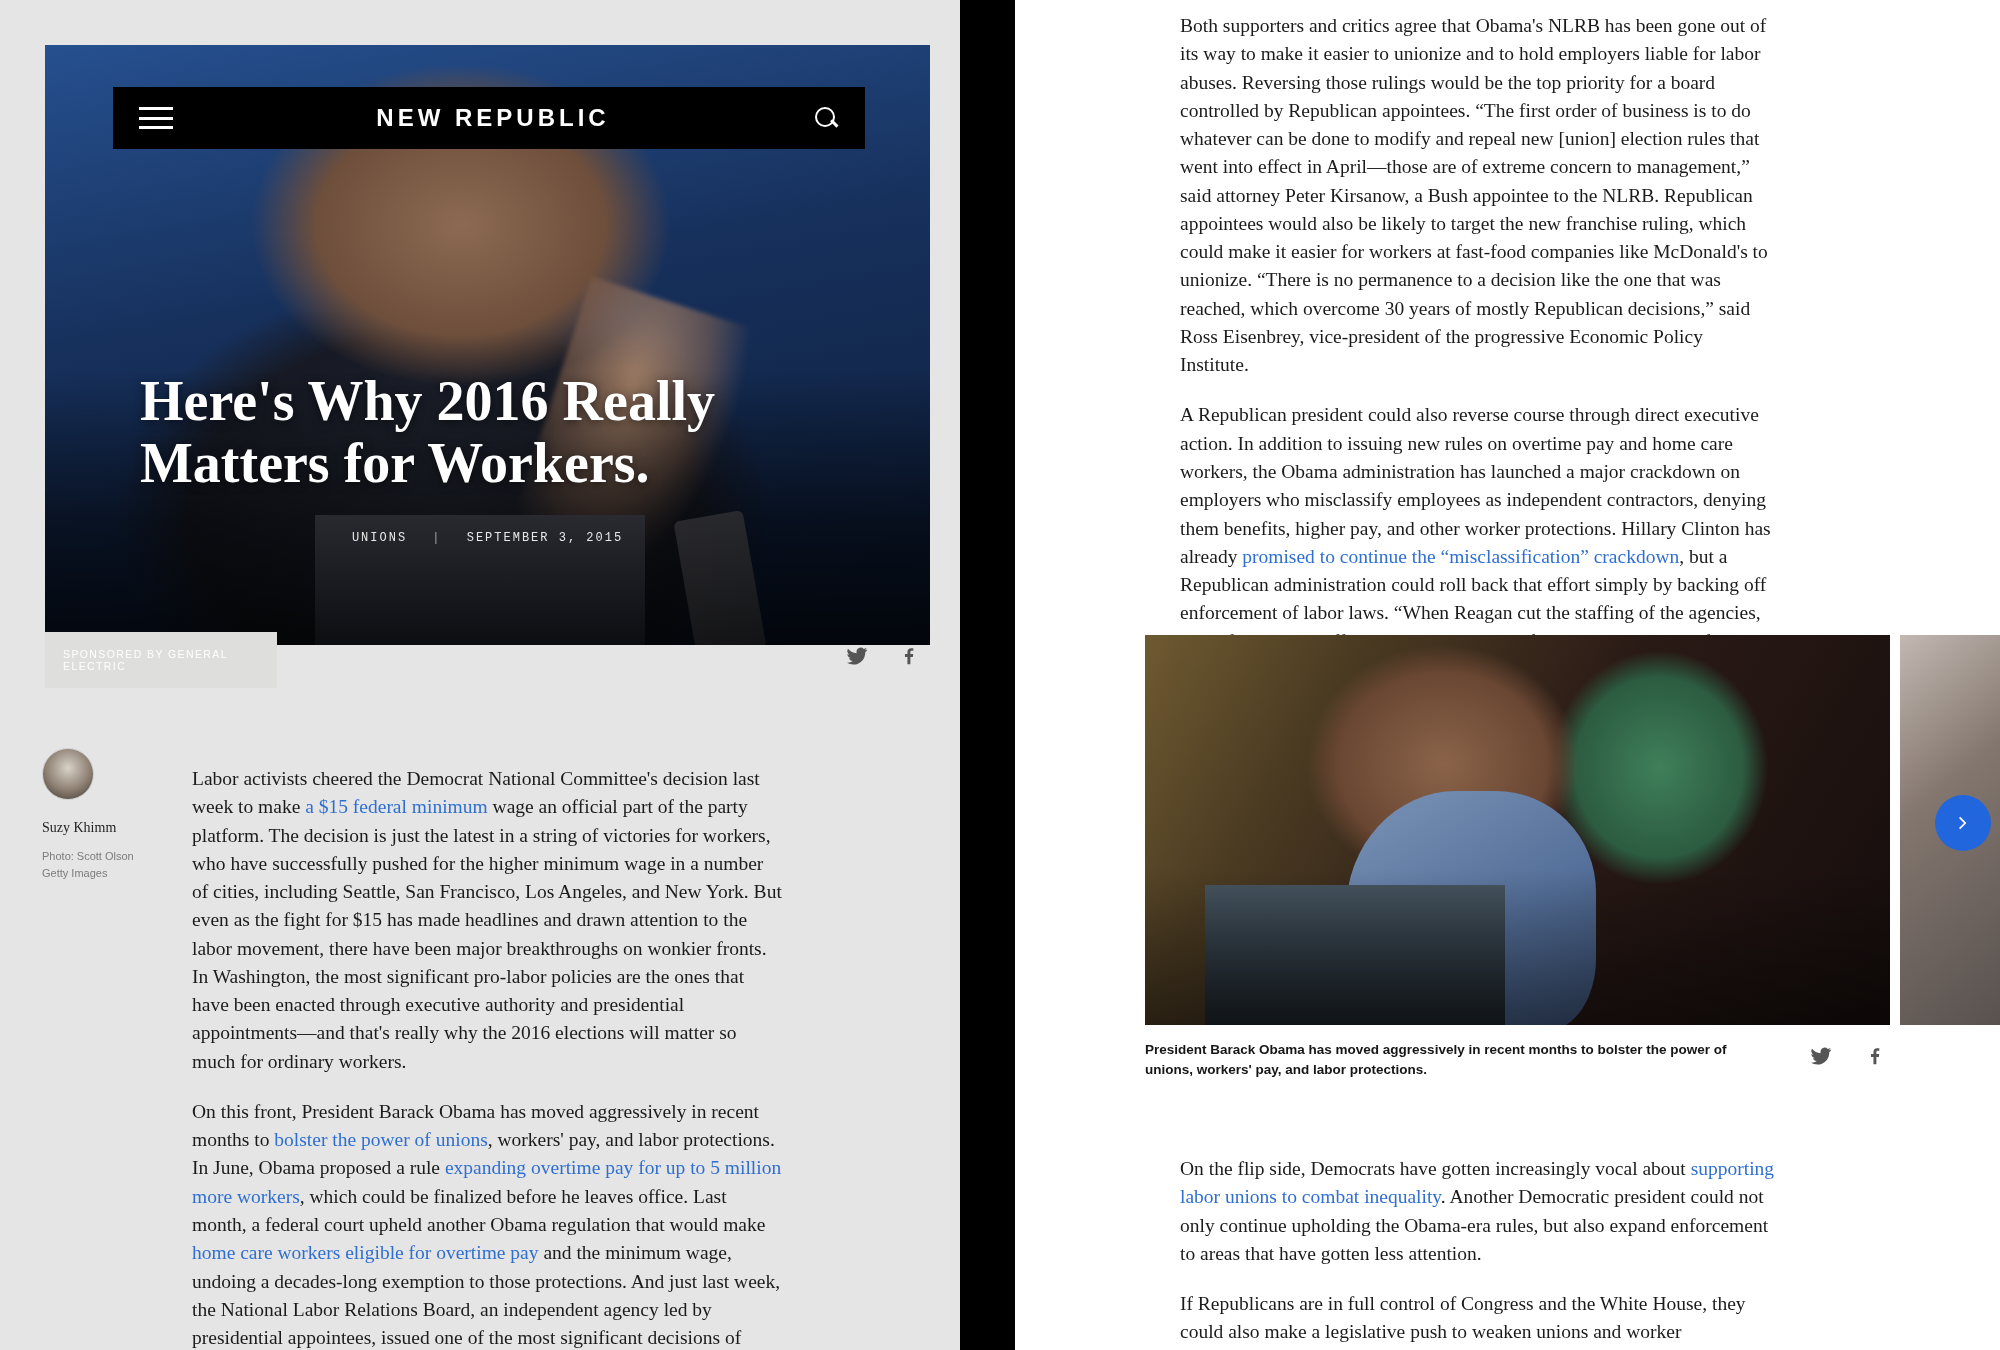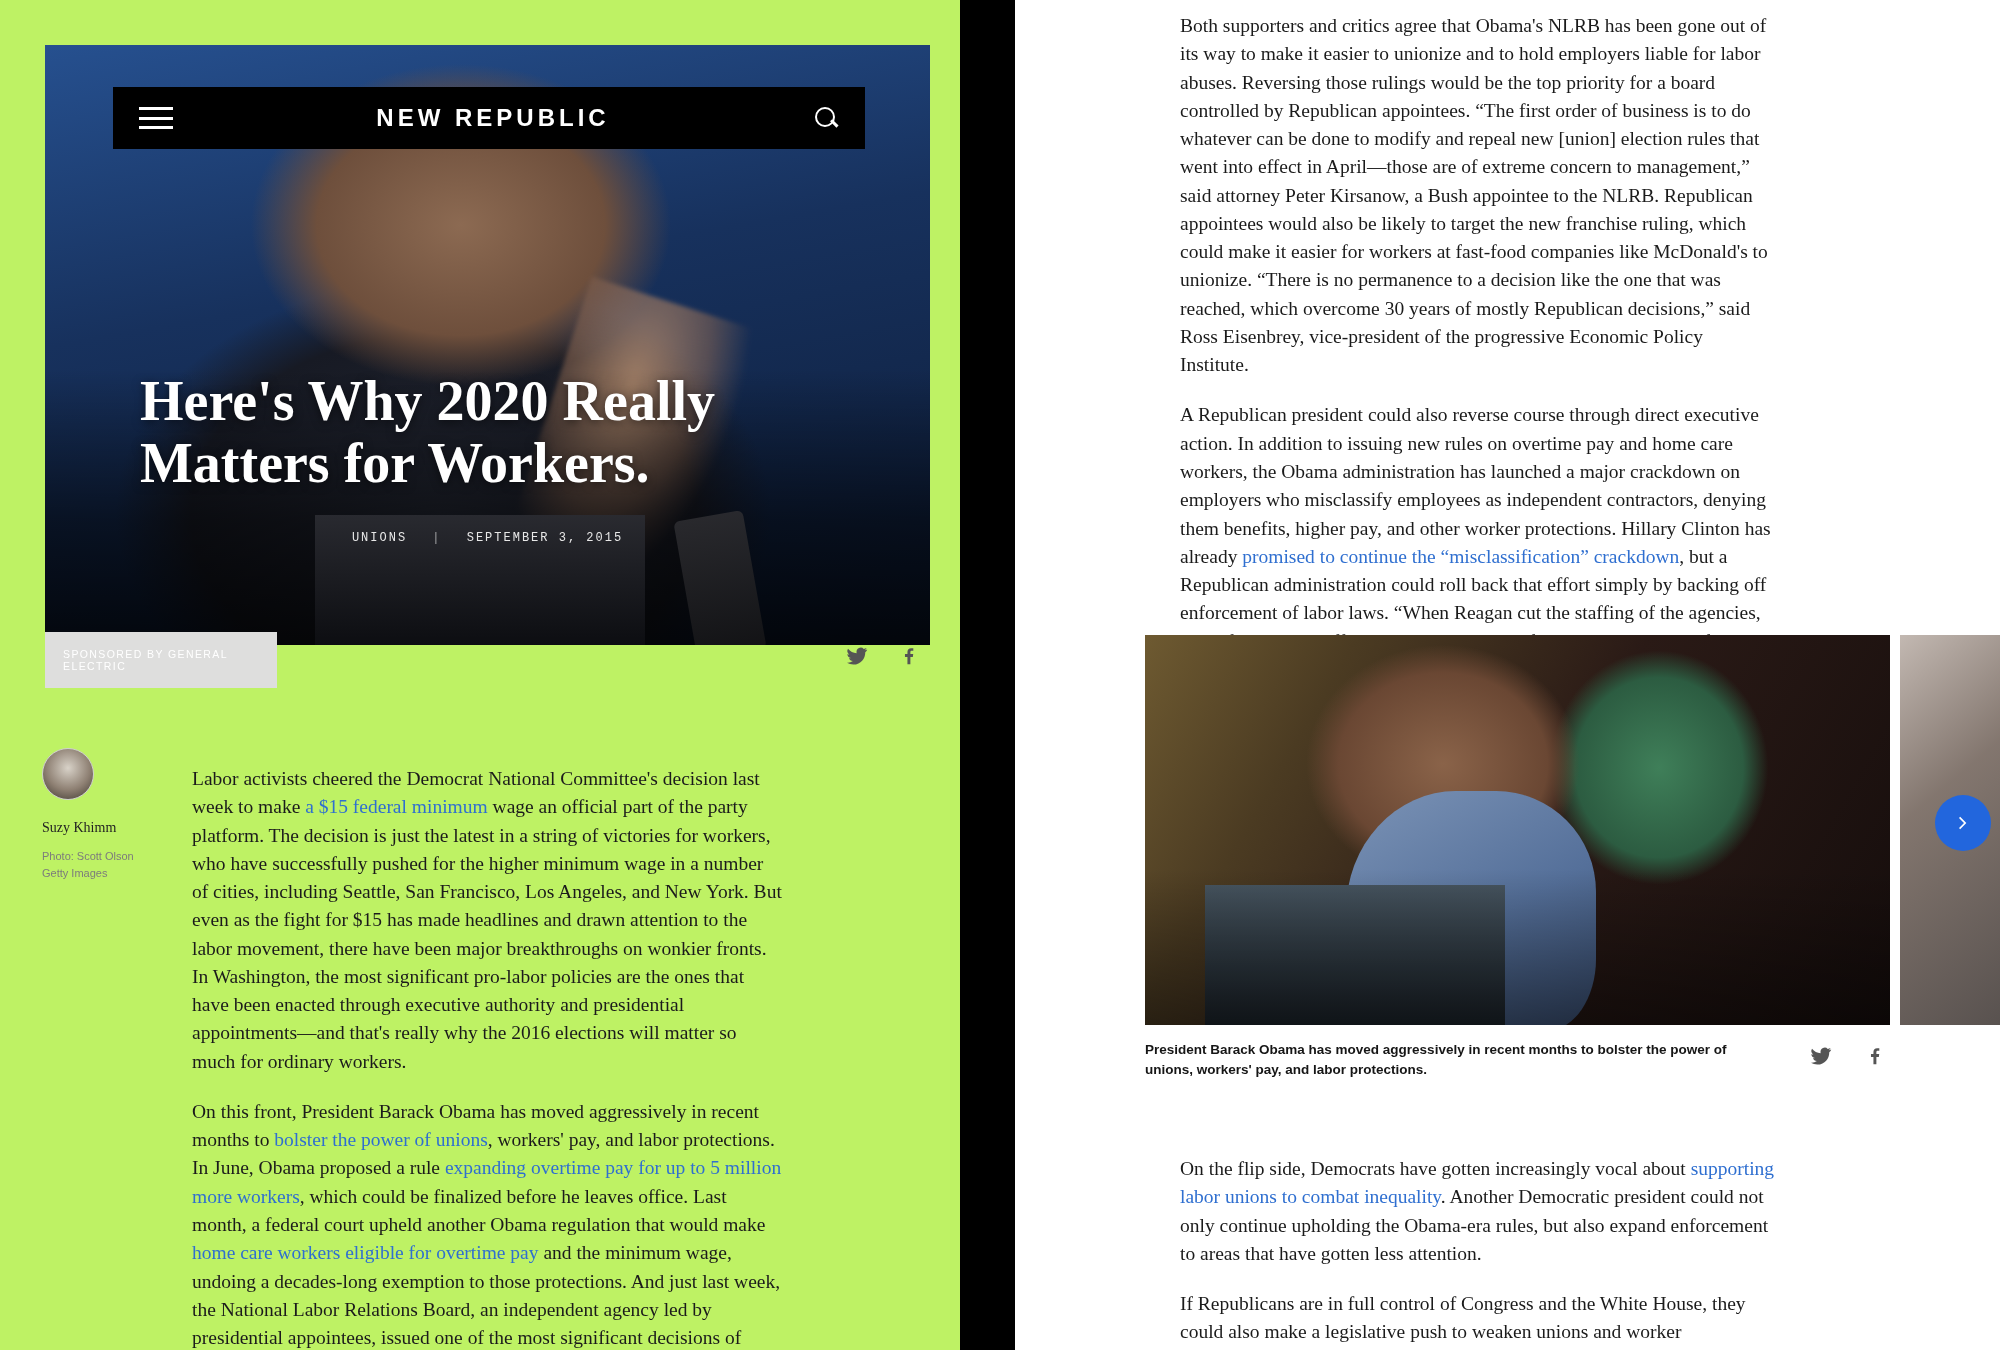--- a/index.html
+++ b/index.html
@@ -13,21 +13,21 @@
     position: relative;
     width: 2000px; height: 1350px;
     background: #ffffff;
   }
 
   
   .left-pane {
     position: absolute;
     left: 0; top: 0;
     width: 980px; height: 1350px;
-    background: #bef264;
+    background: #e5e5e5;
     overflow: hidden;
   }
   .hero {
     position: absolute;
     left: 45px; top: 45px;
     width: 885px; height: 600px;
     background: linear-gradient(160deg, #1d3c6e 0%, #10244a 45%, #0a1830 100%);
     overflow: hidden;
   }
   
@@ -312,21 +312,21 @@
       <div class="navbar">
         <div class="hamburger">
           <span></span>
             <span></span>
             <span></span>
         </div>
         <div class="brand">NEW REPUBLIC</div>
         <div class="search-ico"></div>
       </div>
 
-      <div class="hero-title">Here's Why 2020 Really Matters for Workers.</div>
+      <div class="hero-title">Here's Why 2016 Really Matters for Workers.</div>
       <div class="hero-meta">
         <span>UNIONS</span>
         <span class="sep">|</span>
         <span>SEPTEMBER 3, 2015</span>
       </div>
     </div>
 
     <div class="sponsor">
       <span>SPONSORED BY GENERAL ELECTRIC</span>
     </div>

